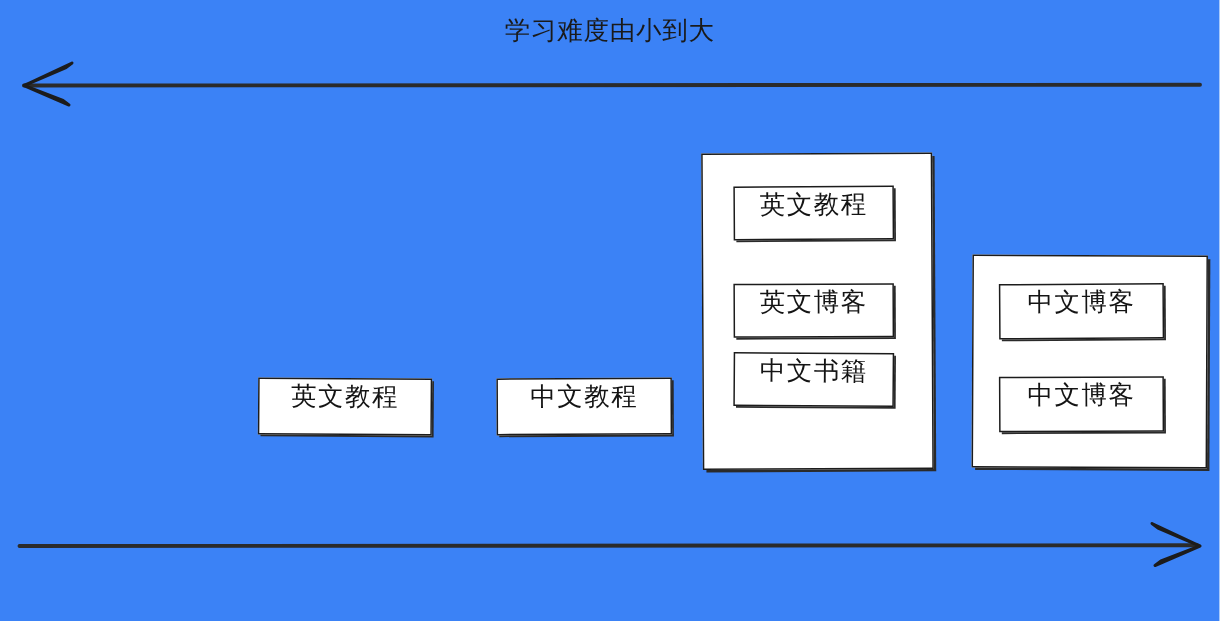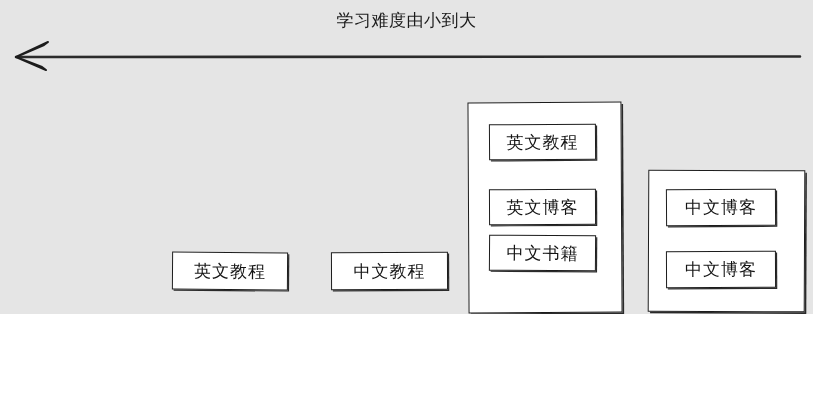--- a/index.html
+++ b/index.html
@@ -6,22 +6,22 @@
     margin: 0;
     padding: 0;
     background: #ffffff;
   }
   body {
     font-family: "DejaVu Sans", "Liberation Sans", sans-serif;
   }
   #canvas {
     position: relative;
     width: 813px;
-    height: 314px;
-    background: #e5e5e5;
+    height: 414px;
+    background: #3b82f6;
     overflow: hidden;
   }
   .axis-label {
     position: absolute;
     font-size: 17px;
     color: #1a1a1a;
     letter-spacing: 0.5px;
     white-space: nowrap;
     text-align: center;
   }
@@ -41,21 +41,20 @@
     top: 0;
     overflow: visible;
   }
   
   .node {
     position: absolute;
     box-sizing: border-box;
     background: #ffffff;
     border: 1.6px solid #1c1c1c;
     display: flex;
-    align-items: center;
     justify-content: center;
     font-size: 17px;
     color: #141414;
     letter-spacing: 1px;
     white-space: nowrap;
     box-shadow: 1.5px 1.5px 0 -0.3px #2a2a2a;
   }
   .node.skew-a { transform: rotate(-0.35deg); }
   .node.skew-b { transform: rotate(0.4deg); }
   .node.skew-c { transform: rotate(-0.25deg); }

